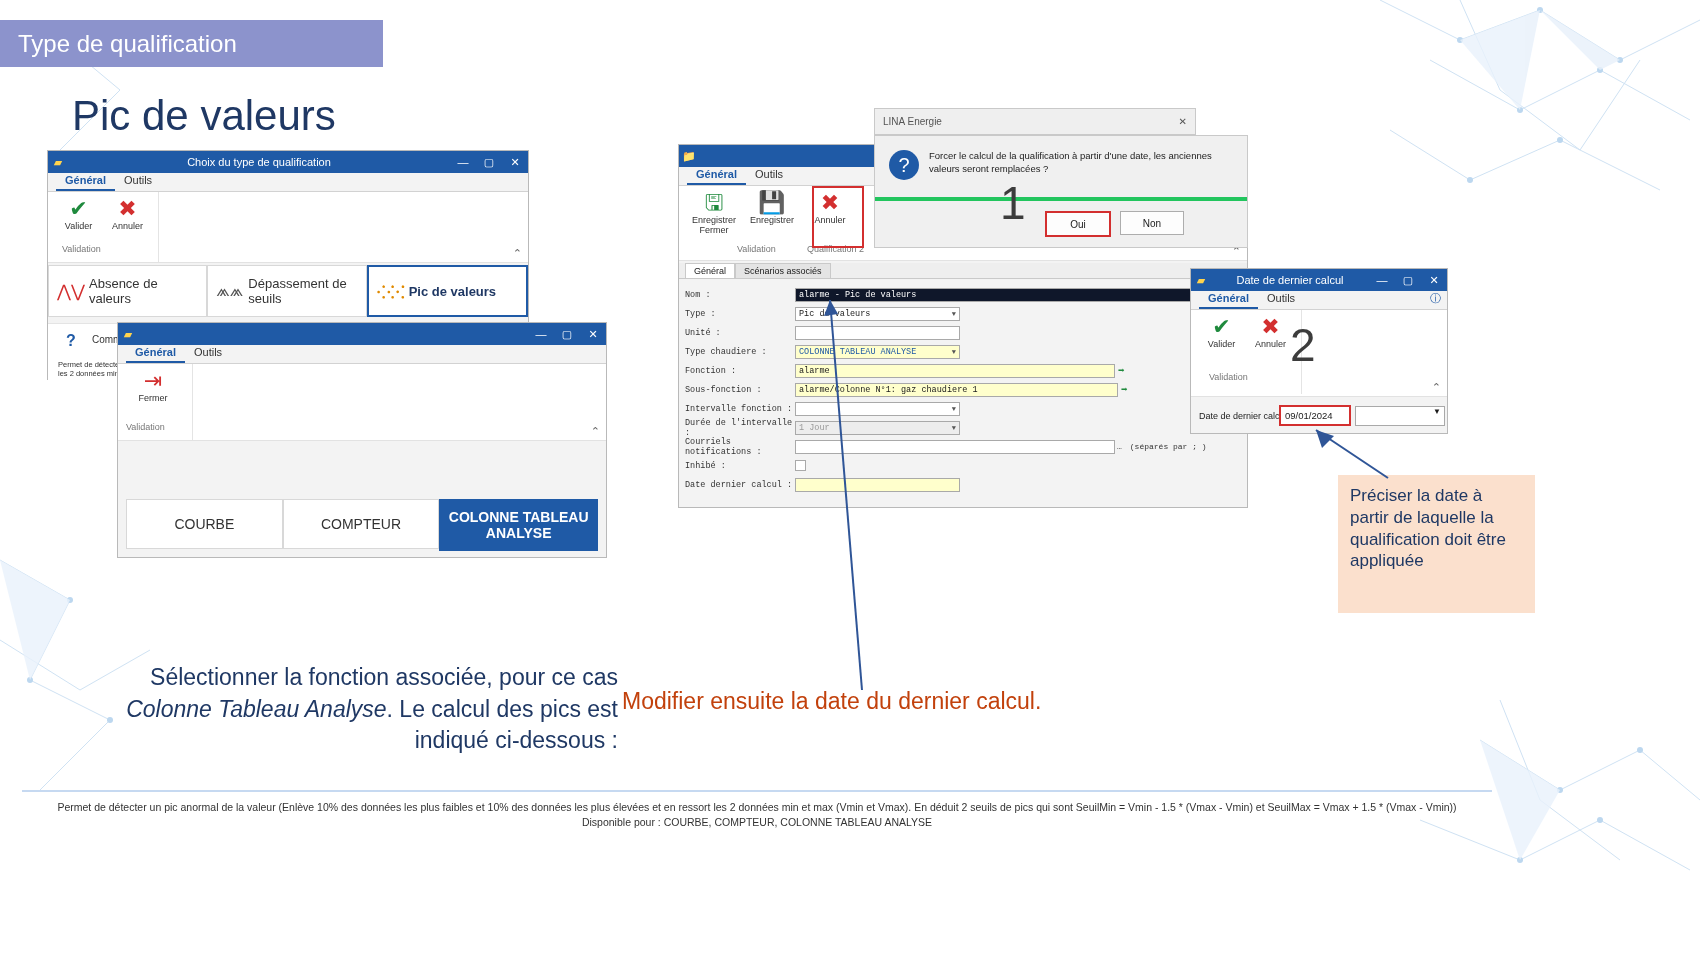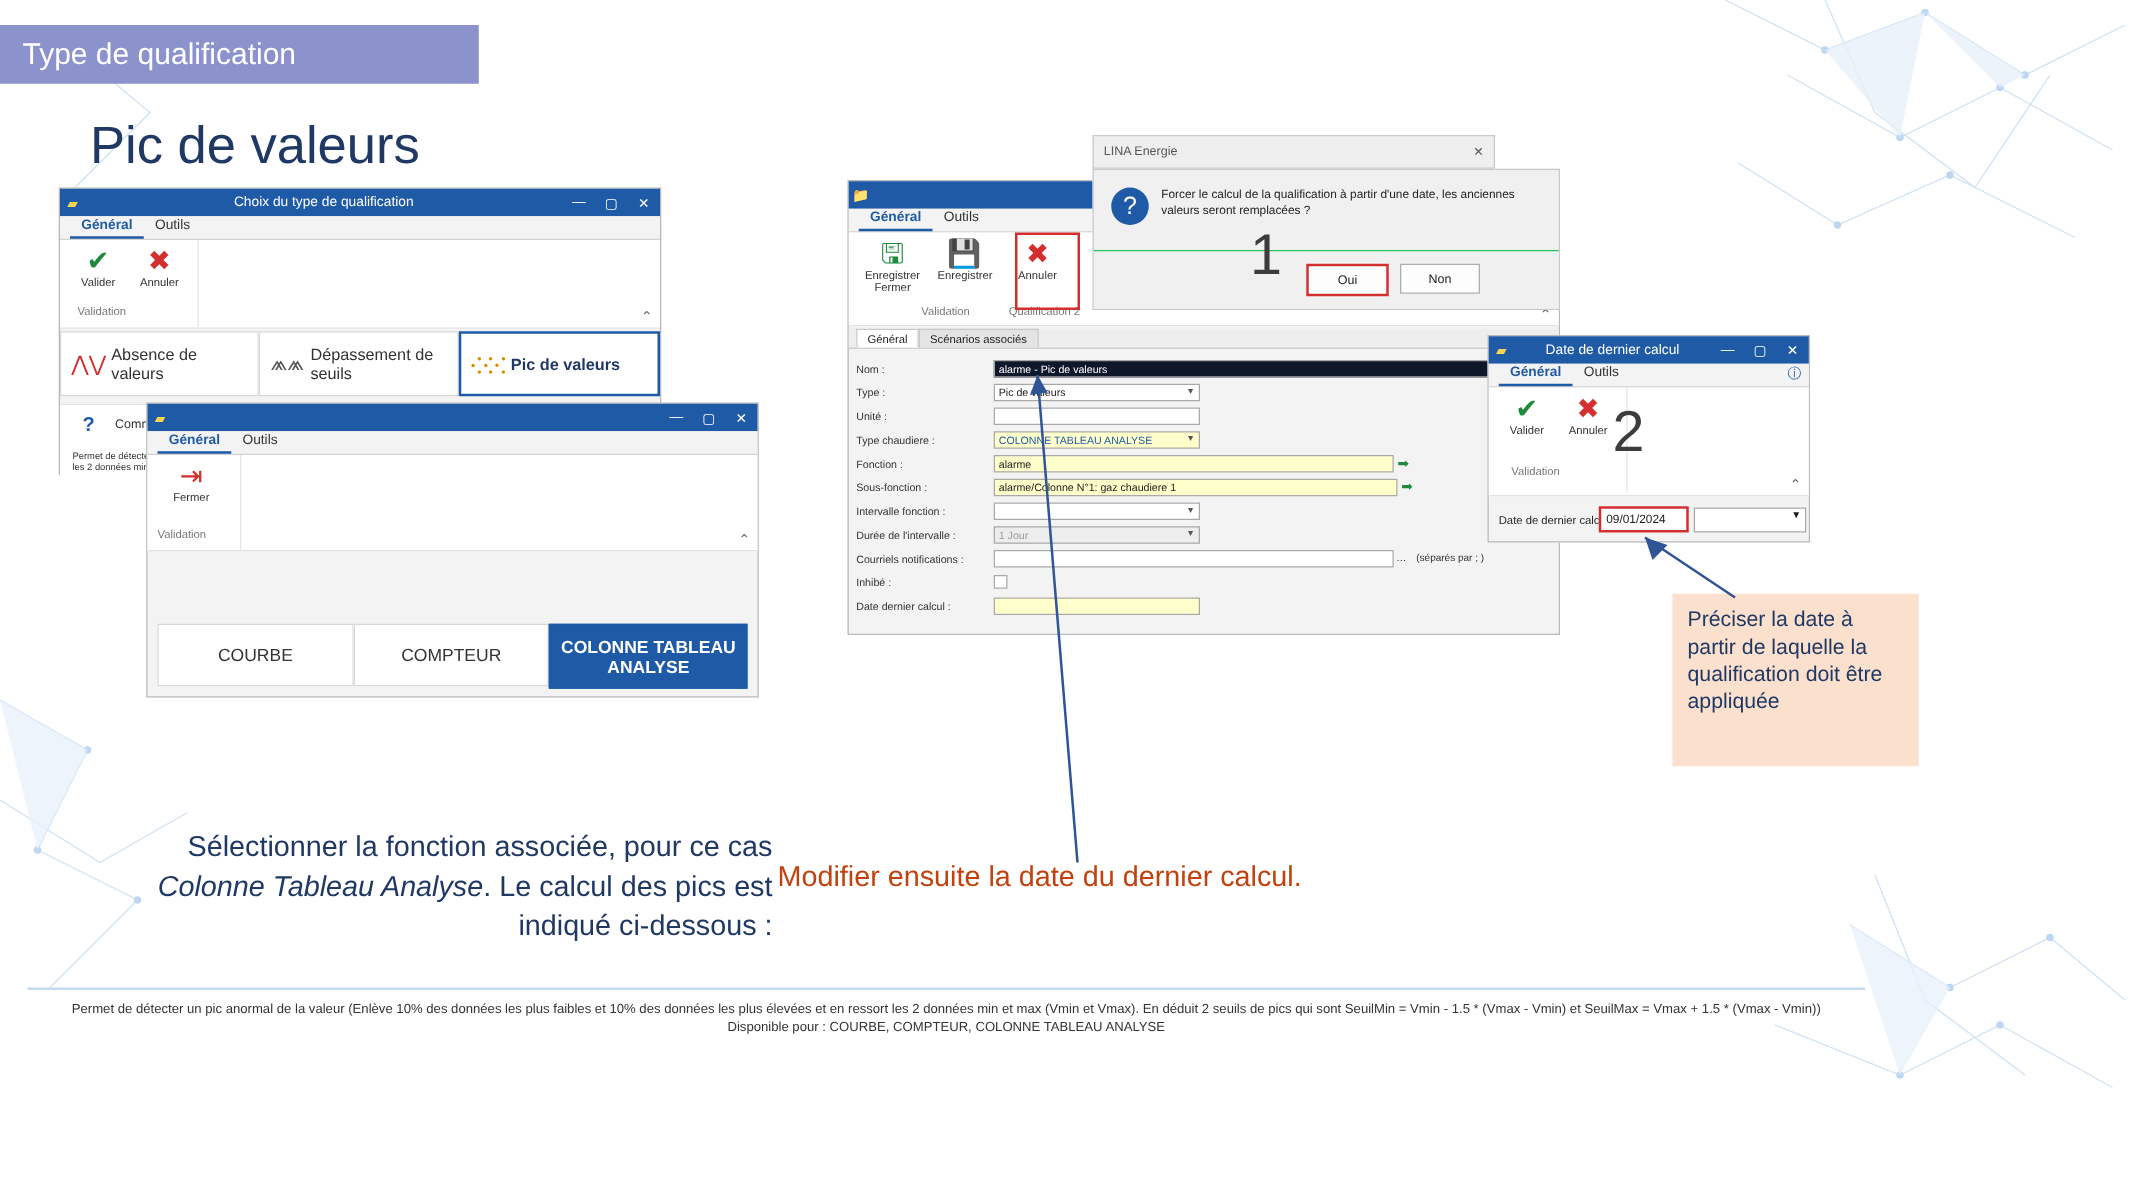--- a/index.html
+++ b/index.html
@@ -74,21 +74,21 @@
   .fin.blue-text{color:#1f5aa6;}
   .caret{margin-left:auto;font-size:7px;color:#555;}
   .greenarrow{color:#1f8a3d;font-size:11px;margin-left:3px;}
 
   
   #win-lina{left:874px;top:108px;width:322px;height:27px;background:#efefef;border:1px solid #c9c9c9;}
   #win-lina .lbar{display:flex;align-items:center;height:25px;font-size:10px;color:#555;padding:0 8px;}
   #dlg-confirm{left:874px;top:135px;width:374px;height:113px;background:#f0f0f0;border:1px solid #c9c9c9;}
   .dlg-q{position:absolute;left:14px;top:14px;width:30px;height:30px;border-radius:50%;background:#1f5aa6;color:#fff;font-size:20px;display:flex;align-items:center;justify-content:center;}
   .dlg-text{position:absolute;left:54px;top:14px;width:300px;font-size:9.5px;color:#222;line-height:1.35;}
-  .dlg-bar{position:absolute;left:0;bottom:0;width:100%;height:46px;background:#f0f0f0;border-top:1px solid #22c55e;margin-top:36px;}
+  .dlg-bar{position:absolute;left:0;bottom:0;width:100%;height:46px;background:#f0f0f0;border-top:4px solid #22c55e;margin-top:36px;}
   .dlg-btn{position:absolute;top:10px;width:62px;height:22px;background:#fdfdfd;border:1px solid #adadad;font-size:10px;display:flex;align-items:center;justify-content:center;}
   .dlg-btn.oui{left:170px;border:2px solid #d32f2f;}
   .dlg-btn.non{left:245px;}
   .big-num{position:absolute;font-size:46px;color:#3c3c3c;font-weight:300;}
 
   
   #win-date{left:1190px;top:268px;width:258px;height:166px;}
   .datefield{position:absolute;left:1279px;top:405px;width:72px;height:21px;border:2px solid #d32f2f;background:#fff;font-size:9.5px;display:flex;align-items:center;padding-left:4px;box-sizing:border-box;}
   .datecombo{position:absolute;left:1355px;top:406px;width:88px;height:18px;border:1px solid #a9a9a9;background:#fff;}
 
@@ -267,21 +267,21 @@
     <div class="rb-caption" style="position:absolute;left:58px;top:58px;">Validation</div>
     <div class="rb-caption" style="position:absolute;left:128px;top:58px;">Qualification 2</div>
     <span class="collapse-caret">⌃</span>
   </div>
 
   <div class="form-tabs" style="padding-left:6px;">
     <div class="ftab active">Général</div>
     <div class="ftab">Scénarios associés</div>
   </div>
 
-  <div style="padding-top:6px;">
+  <div style="padding-top:6px;font-family:Liberation Mono, monospace;">
     <div class="frow">
       <span class="lbl">Nom :</span>
       <span class="fin sel" style="width:430px;">alarme - Pic de valeurs</span>
     </div>
     <div class="frow">
       <span class="lbl">Type :</span>
       <span class="fin" style="width:165px;">
         <span>Pic de valeurs</span>
           <span class="caret">▼</span>
       </span>

